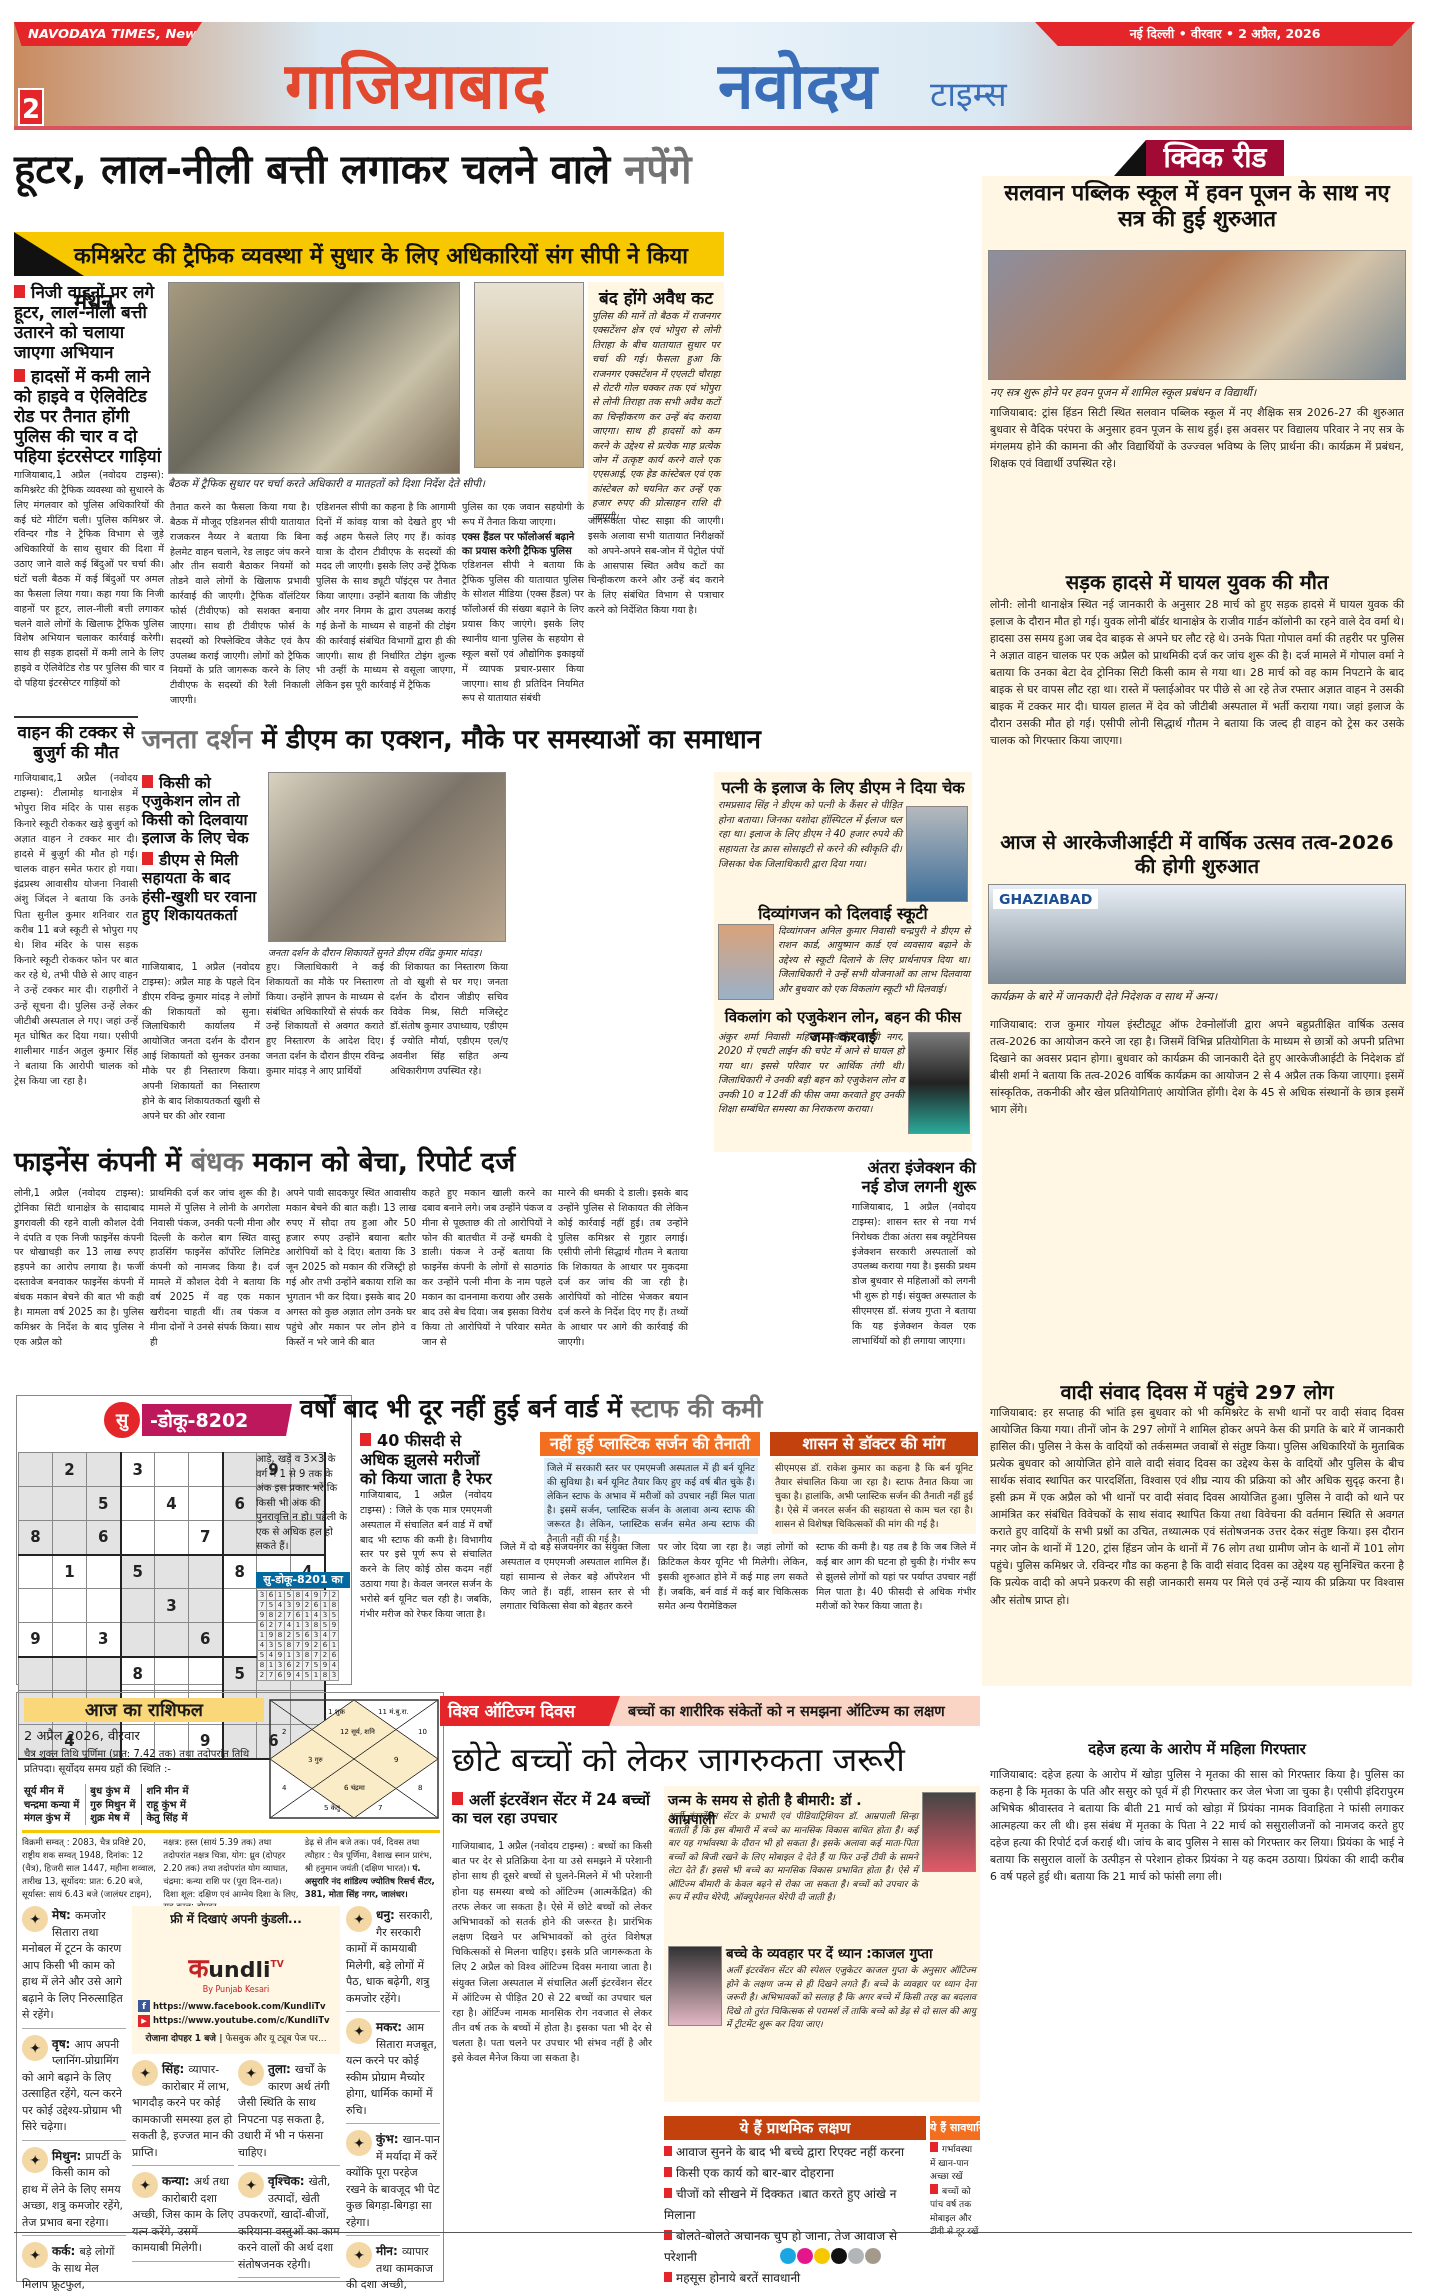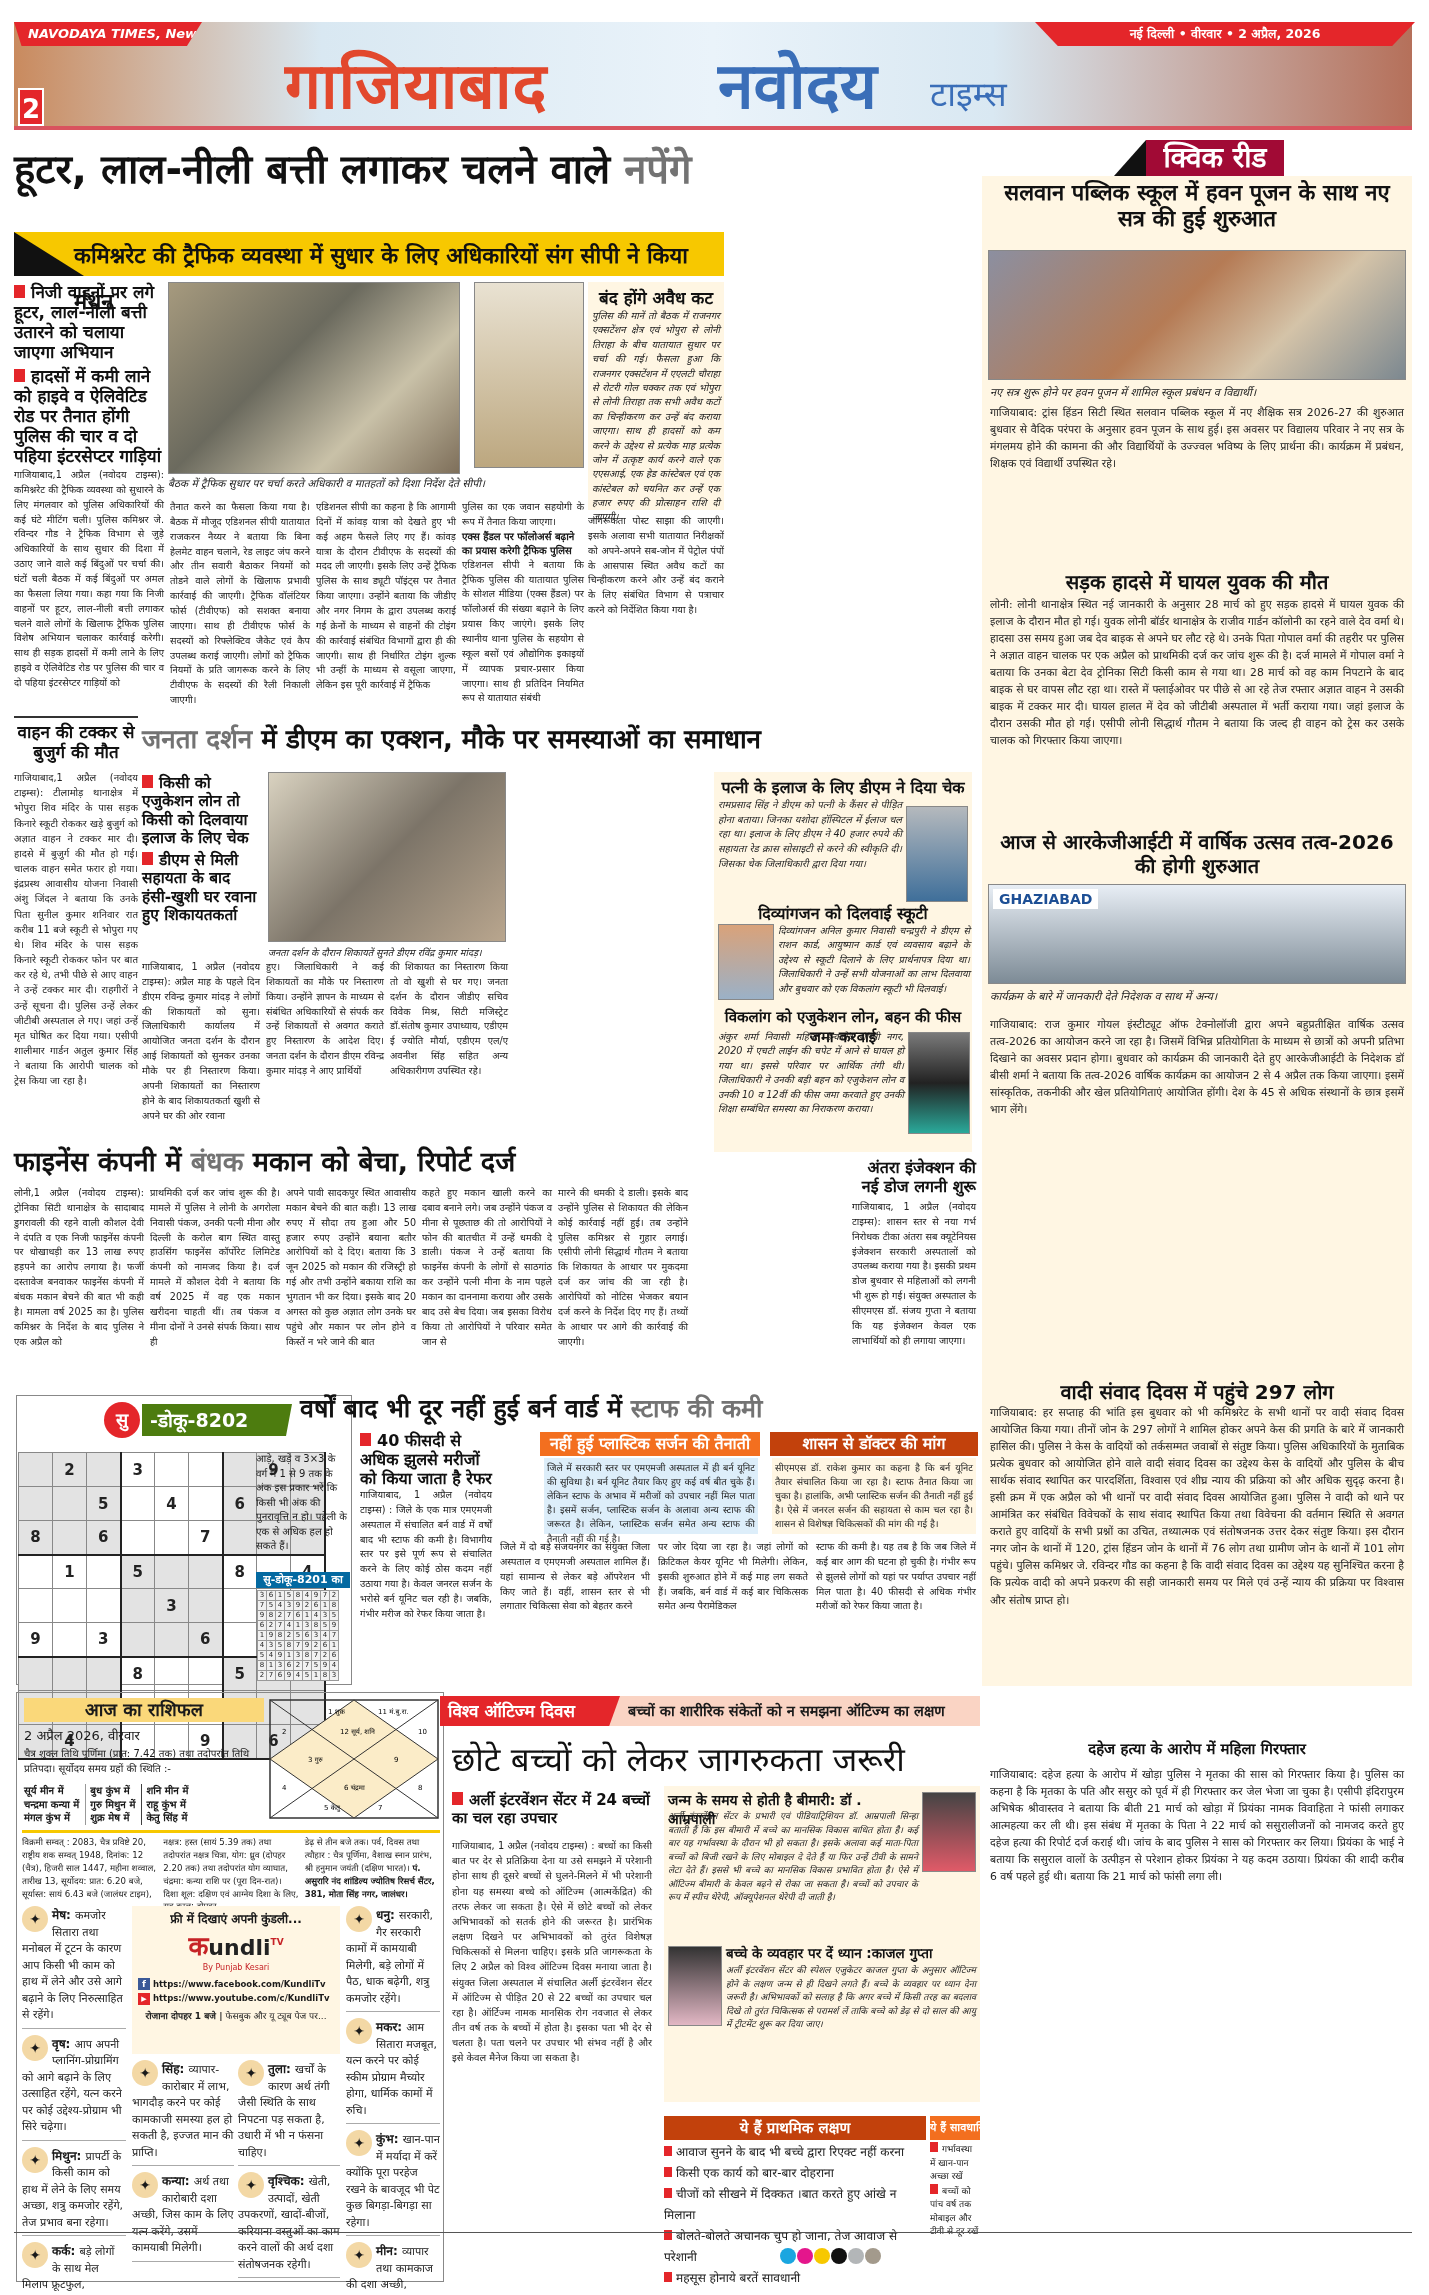--- a/index.html
+++ b/index.html
@@ -135,21 +135,21 @@
 <div class="abs body" style="left:150px;top:1186px;width:130px;font-size:9.6px;line-height:1.55">प्राथमिकी दर्ज कर जांच शुरू की है। मामले में पुलिस ने लोनी के अगरोला निवासी पंकज, उनकी पत्नी मीना और दिल्ली के करोल बाग स्थित वास्तु हाउसिंग फाइनेंस कॉर्पोरेट लिमिटेड कंपनी को नामजद किया है। दर्ज मामले में कौशल देवी ने बताया कि वर्ष 2025 में वह एक मकान खरीदना चाहती थीं। तब पंकज व मीना दोनों ने उनसे संपर्क किया। साथ ही</div>
 <div class="abs body" style="left:286px;top:1186px;width:130px;font-size:9.6px;line-height:1.55">अपने पावी सादकपुर स्थित आवासीय मकान बेचने की बात कही। 13 लाख रुपए में सौदा तय हुआ और 50 हजार रुपए उन्होंने बयाना बतौर आरोपियों को दे दिए। बताया कि 3 जून 2025 को मकान की रजिस्ट्री हो गई और तभी उन्होंने बकाया राशि का भुगतान भी कर दिया। इसके बाद 20 अगस्त को कुछ अज्ञात लोग उनके घर पहुंचे और मकान पर लोन होने व किस्तें न भरे जाने की बात</div>
 <div class="abs body" style="left:422px;top:1186px;width:130px;font-size:9.6px;line-height:1.55">कहते हुए मकान खाली करने का दबाव बनाने लगे। जब उन्होंने पंकज व मीना से पूछताछ की तो आरोपियों ने फोन की बातचीत में उन्हें धमकी दे डाली। पंकज ने उन्हें बताया कि फाइनेंस कंपनी के लोगों से साठगांठ कर उन्होंने पत्नी मीना के नाम पहले मकान का दाननामा कराया और उसके बाद उसे बेच दिया। जब इसका विरोध किया तो आरोपियों ने परिवार समेत जान से</div>
 <div class="abs body" style="left:558px;top:1186px;width:130px;font-size:9.6px;line-height:1.55">मारने की धमकी दे डाली। इसके बाद उन्होंने पुलिस से शिकायत की लेकिन कोई कार्रवाई नहीं हुई। तब उन्होंने पुलिस कमिश्नर से गुहार लगाई। एसीपी लोनी सिद्धार्थ गौतम ने बताया कि शिकायत के आधार पर मुकदमा दर्ज कर जांच की जा रही है। आरोपियों को नोटिस भेजकर बयान दर्ज करने के निर्देश दिए गए हैं। तथ्यों के आधार पर आगे की कार्रवाई की जाएगी।</div>
 
 <div class="abs qhead" style="left:852px;top:1158px;width:124px;font-size:16px;text-align:right">अंतरा इंजेक्शन की नई डोज लगनी शुरू</div>
 <div class="abs body" style="left:852px;top:1200px;width:124px;font-size:9.6px;line-height:1.55">गाजियाबाद, 1 अप्रैल (नवोदय टाइम्स): शासन स्तर से नया गर्भ निरोधक टीका अंतरा सब क्यूटेनियस इंजेक्शन सरकारी अस्पतालों को उपलब्ध कराया गया है। इसकी प्रथम डोज बुधवार से महिलाओं को लगनी भी शुरू हो गई। संयुक्त अस्पताल के सीएमएस डॉ. संजय गुप्ता ने बताया कि यह इंजेक्शन केवल एक लाभार्थियों को ही लगाया जाएगा।</div>
 
 <div class="abs" style="left:16px;top:1395px;width:336px;height:290px;border:1px solid #888"></div>
 <div class="abs" style="left:104px;top:1402px;width:36px;height:36px;border-radius:50%;background:#e4262a;color:#fff;font-weight:bold;font-size:18px;text-align:center;line-height:36px">सु</div>
-<div class="abs" style="left:142px;top:1404px;width:150px;height:32px;background:#4d7c0f;color:#fff;font-weight:bold;font-size:19px;line-height:32px;padding-left:8px;clip-path:polygon(0 0,100% 0,96% 100%,0 100%)">-डोकू-8202</div>
+<div class="abs" style="left:142px;top:1404px;width:150px;height:32px;background:#be185d;color:#fff;font-weight:bold;font-size:19px;line-height:32px;padding-left:8px;clip-path:polygon(0 0,100% 0,96% 100%,0 100%)">-डोकू-8202</div>
 <table class="abs sudoku" style="left:18px;top:1452px">
     <tbody id="sudoku-body">
       <tr>
         <td class="g"></td>
         <td class="g">2</td>
         <td class="g"></td>
         <td>3</td>
         <td></td>
         <td></td>
         <td class="g"></td>
@@ -410,21 +410,21 @@
 </div>
 
 <div class="abs" style="left:22px;top:1906px;width:104px" id="signs-left">
     <div class="rashi" style="margin-bottom: 6px; border-bottom: 1px solid rgb(170, 170, 170); padding-bottom: 4px;"><span class="rashi-ico">✦</span><b>मेष: </b><span>कमजोर सितारा तथा मनोबल में टूटन के कारण आप किसी भी काम को हाथ में लेने और उसे आगे बढ़ाने के लिए निरुत्साहित से रहेंगे।</span></div>
     <div class="rashi" style="margin-bottom: 6px; border-bottom: 1px solid rgb(170, 170, 170); padding-bottom: 4px;"><span class="rashi-ico">✦</span><b>वृष: </b><span>आप अपनी प्लानिंग-प्रोग्रामिंग को आगे बढ़ाने के लिए उत्साहित रहेंगे, यत्न करने पर कोई उद्देश्य-प्रोग्राम भी सिरे चढ़ेगा।</span></div>
     <div class="rashi" style="margin-bottom: 6px; border-bottom: 1px solid rgb(170, 170, 170); padding-bottom: 4px;"><span class="rashi-ico">✦</span><b>मिथुन: </b><span>प्रापर्टी के किसी काम को हाथ में लेने के लिए समय अच्छा, शत्रु कमजोर रहेंगे, तेज प्रभाव बना रहेगा।</span></div>
     <div class="rashi" style="margin-bottom: 6px; border-bottom: 1px solid rgb(170, 170, 170); padding-bottom: 4px;"><span class="rashi-ico">✦</span><b>कर्क: </b><span>बड़े लोगों के साथ मेल मिलाप फ्रूटफुल, कामकाजी भागदौड़ भी अच्छा नतीजा देगी, मान-सम्मान की प्राप्ति।</span></div>
   </div>
 <div class="abs cream" style="left:132px;top:1906px;width:208px;height:148px;text-align:center">
   <div style="font-weight:bold;font-size:12px;margin-top:4px">फ्री में दिखाएं अपनी कुंडली...</div>
-  <div style="margin-top:0;font-size:26px;color:#c62226;font-weight:bold">क<span style="color:#222;font-size:22px">undli</span><sup style="font-size:9px;color:#c62226">TV</sup></div>
+  <div style="margin-top:22px;font-size:26px;color:#c62226;font-weight:bold">क<span style="color:#222;font-size:22px">undli</span><sup style="font-size:9px;color:#c62226">TV</sup></div>
   <div style="font-size:8px;color:#c62226">By Punjab Kesari</div>
   <div style="font-size:8.5px;font-weight:bold;margin-top:6px;text-align:left;padding-left:6px"><span style="display:inline-block;width:12px;height:12px;background:#3b5998;color:#fff;font-size:9px;text-align:center;line-height:12px">f</span> <span>https://www.facebook.com/KundliTv</span></div>
   <div style="font-size:8.5px;font-weight:bold;margin-top:3px;text-align:left;padding-left:6px"><span style="display:inline-block;width:12px;height:12px;background:#e4262a;color:#fff;font-size:7px;text-align:center;line-height:12px">▶</span> <span>https://www.youtube.com/c/KundliTv</span></div>
   <div style="font-size:9px;font-weight:bold;margin-top:4px"><span>रोजाना दोपहर 1 बजे</span> | <span style="font-weight:normal">फेसबुक और यू ट्यूब पेज पर...</span></div>
 </div>
 <div class="abs" style="left:132px;top:2060px;width:102px" id="signs-mid-a">
     <div class="rashi" style="margin-bottom: 6px; border-bottom: 1px solid rgb(170, 170, 170); padding-bottom: 4px;"><span class="rashi-ico">✦</span><b>सिंह: </b><span>व्यापार-कारोबार में लाभ, भागदौड़ करने पर कोई कामकाजी समस्या हल हो सकती है, इज्जत मान की प्राप्ति।</span></div>
     <div class="rashi" style="margin-bottom: 6px; border-bottom: 1px solid rgb(170, 170, 170); padding-bottom: 4px;"><span class="rashi-ico">✦</span><b>कन्या: </b><span>अर्थ तथा कारोबारी दशा अच्छी, जिस काम के लिए यत्न करेंगे, उसमें कामयाबी मिलेगी।</span></div>
   </div>
 <div class="abs" style="left:238px;top:2060px;width:102px" id="signs-mid-b">

